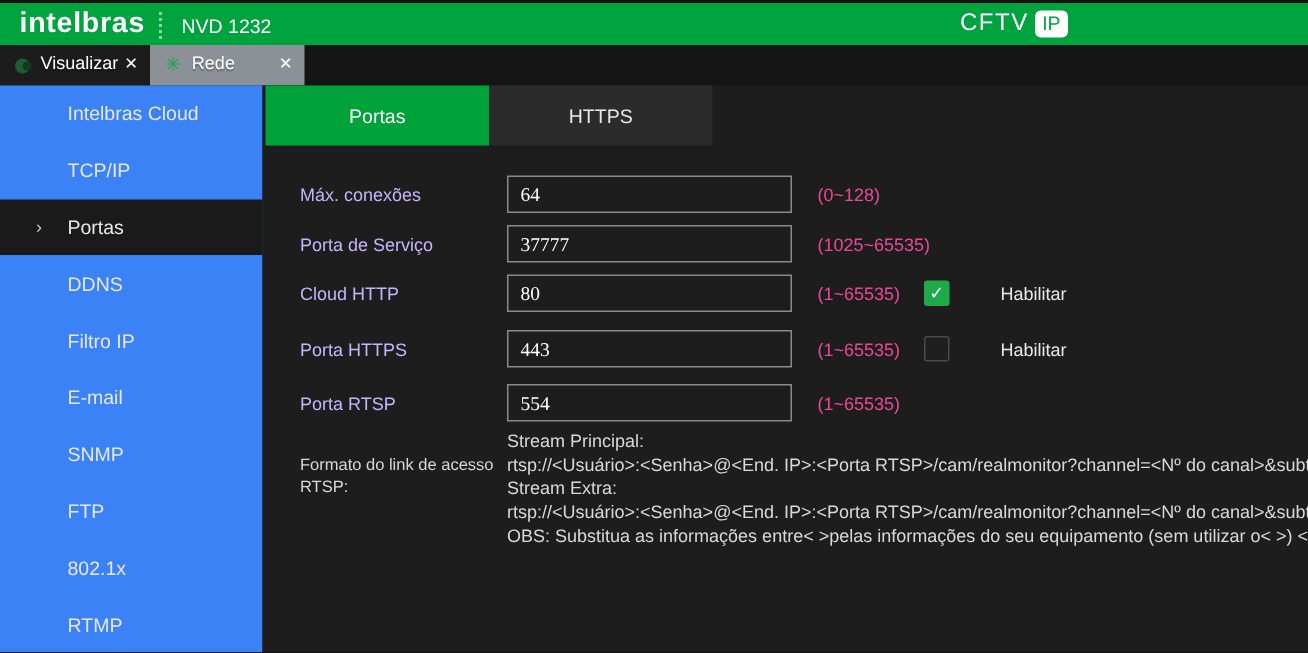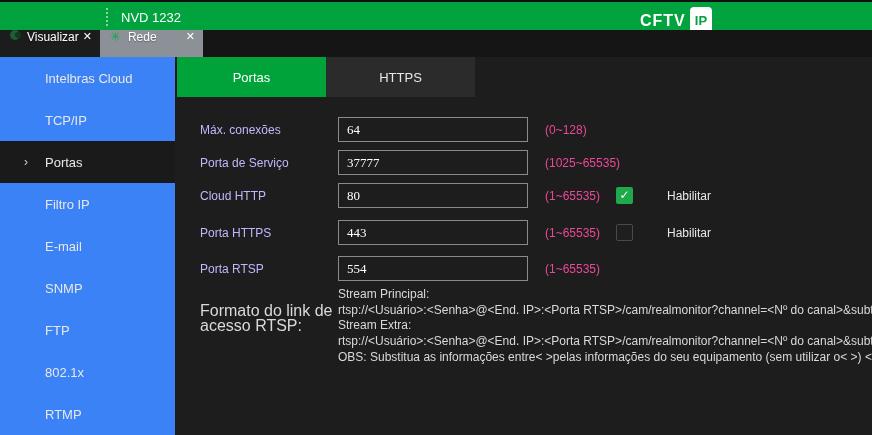--- a/index.html
+++ b/index.html
@@ -5,26 +5,26 @@
   * { margin:0; padding:0; box-sizing:border-box; }
   body { font-family:"Liberation Sans","DejaVu Sans",sans-serif; background:#000; }
   .app { position:relative; width:872px; height:435px; background:#1d1d1d; overflow:hidden; }
 
   
   .header { position:absolute; left:0; top:0; width:872px; height:30px; background:#00a33e; border-top:2px solid #111; }
   .brand { position:absolute; left:13px; top:3px; font-size:19px; font-weight:bold; color:#fff; letter-spacing:0.5px; }
   .header-divider { position:absolute; left:106px; top:6px; height:18px; border-left:2px dotted rgba(255,255,255,0.55); }
   .device-name { position:absolute; left:121px; top:8px; font-size:13px; color:#fff; }
   .cftv-logo { position:absolute; left:640px; top:5px; display:flex; align-items:center; gap:4px; }
-  .cftv-text { font-size:16px; font-weight:bold; color:#fff; letter-spacing:1px; }
-  .ip-badge { background:#fff; color:#00a33e; font-size:13px; font-weight:bold; border-radius:4px; padding:6px 5px; line-height:16px; }
+  .cftv-text { font-size:16px; font-weight:normal; color:#fff; letter-spacing:1px; }
+  .ip-badge { background:#fff; color:#00a33e; font-size:13px; font-weight:normal; border-radius:4px; padding:1px 5px; line-height:16px; }
 
   
   .tabbar { position:absolute; left:0; top:30px; width:872px; height:27px; background:#151515; display:flex; }
-  .wtab { height:27px; display:flex; align-items:flex-start; padding:0 8px 0 10px; cursor:pointer; }
+  .wtab { height:27px; display:flex; align-items:flex-end; padding:0 8px 8px 10px; cursor:pointer; }
   .wtab.inactive { background:#1c1c1c; width:100px; }
   .wtab.active { background:#8b9196; width:103px; }
   .wtab .wtab-label { color:#fff; font-size:12px; margin-left:7px; flex:1; text-shadow:0 1px 1px rgba(0,0,0,0.3); }
   .wtab .wtab-close { color:#fff; font-size:11px; font-weight:bold; margin-left:4px; }
   .eye-icon { width:16px; height:10px; background:#1f5c33; border-radius:50%; position:relative; display:inline-block; }
   .eye-icon::after { content:""; position:absolute; left:5px; top:2px; width:6px; height:6px; background:#123a1f; border-radius:50%; }
   .net-icon { color:#17a84b; font-size:13px; line-height:13px; display:inline-block; }
 
   
   .sidebar { position:absolute; left:0; top:57px; width:175px; height:378px; background:#3b82f6; display:flex; flex-direction:column; }
@@ -41,30 +41,31 @@
 
   .form-row { position:absolute; left:0; width:697px; height:26px; }
   .f-label { position:absolute; left:25px; top:6px; font-size:12px; color:#c4b5fd; }
   .f-input { position:absolute; left:163px; top:0; width:190px; height:25px; background:#1d1d1d; border:1px solid #8a8a8a; color:#fff; font-size:13px; padding-left:8px; font-family:Liberation Serif, serif; }
   .f-hint { position:absolute; left:370px; top:6px; font-size:12px; color:#ec4899; }
   .f-check { position:absolute; left:441px; top:4px; width:17px; height:17px; border-radius:2px; cursor:pointer; }
   .f-check.checked { background:#1ea94a; color:#fff; font-size:12px; font-weight:bold; text-align:center; line-height:17px; }
   .f-check.unchecked { background:#1f1f1f; border:1px solid #4a4a4a; }
   .f-check-label { position:absolute; left:492px; top:6px; font-size:12px; color:#e8e8e8; }
 
-  .rtsp-label { position:absolute; left:25px; top:246px; width:140px; font-size:16px; color:#d9d9d9; line-height:15px; }
+  .rtsp-label { position:absolute; left:25px; top:246px; width:140px; font-size:11px; color:#d9d9d9; line-height:15px; }
   .rtsp-lines { position:absolute; left:163px; top:230px; width:530px; }
   .rtsp-line { font-size:12px; color:#d9d9d9; line-height:15.7px; white-space:nowrap; }
 </style>
 </head>
 <body>
 
 <div class="app">
 
   <div class="header">
+    <div class="brand">intelbras</div>
     <div class="header-divider"></div>
     <div class="device-name">NVD 1232</div>
     <div class="cftv-logo">
       <span class="cftv-text">CFTV</span>
       <span class="ip-badge">IP</span>
     </div>
   </div>
 
   <div class="tabbar" id="window-tabs">
       <div class="wtab inactive">
@@ -82,20 +83,23 @@
   <div class="sidebar" id="sidebar">
       <div class="side-item">
         <span>Intelbras Cloud</span>
       </div>
       <div class="side-item">
         <span>TCP/IP</span>
       </div>
       <div class="side-item active">
         <span class="side-arrow">›</span>
         <span>Portas</span>
+      </div>
+      <div class="side-item">
+        <span>DDNS</span>
       </div>
       <div class="side-item">
         <span>Filtro IP</span>
       </div>
       <div class="side-item">
         <span>E-mail</span>
       </div>
       <div class="side-item">
         <span>SNMP</span>
       </div>

